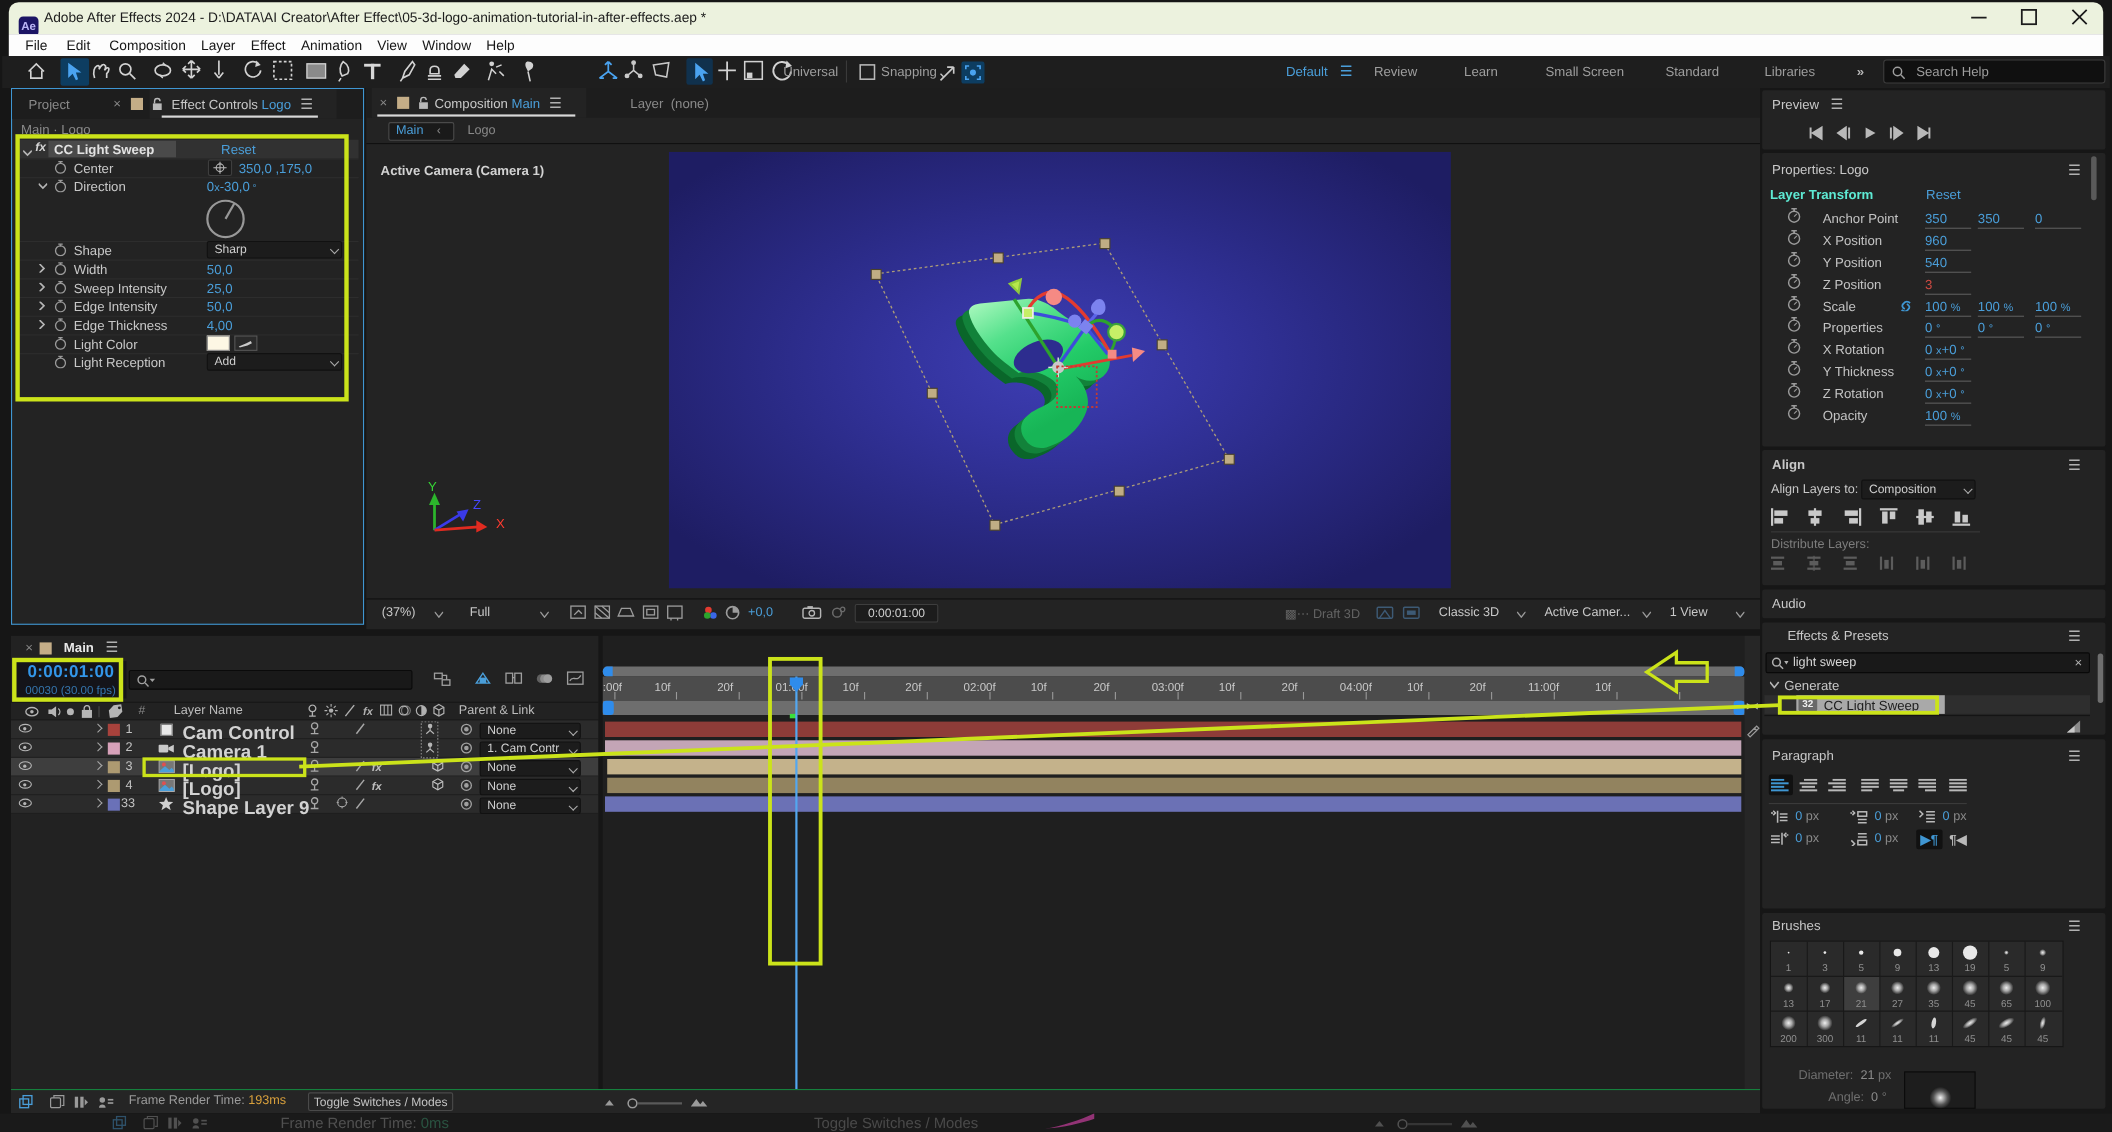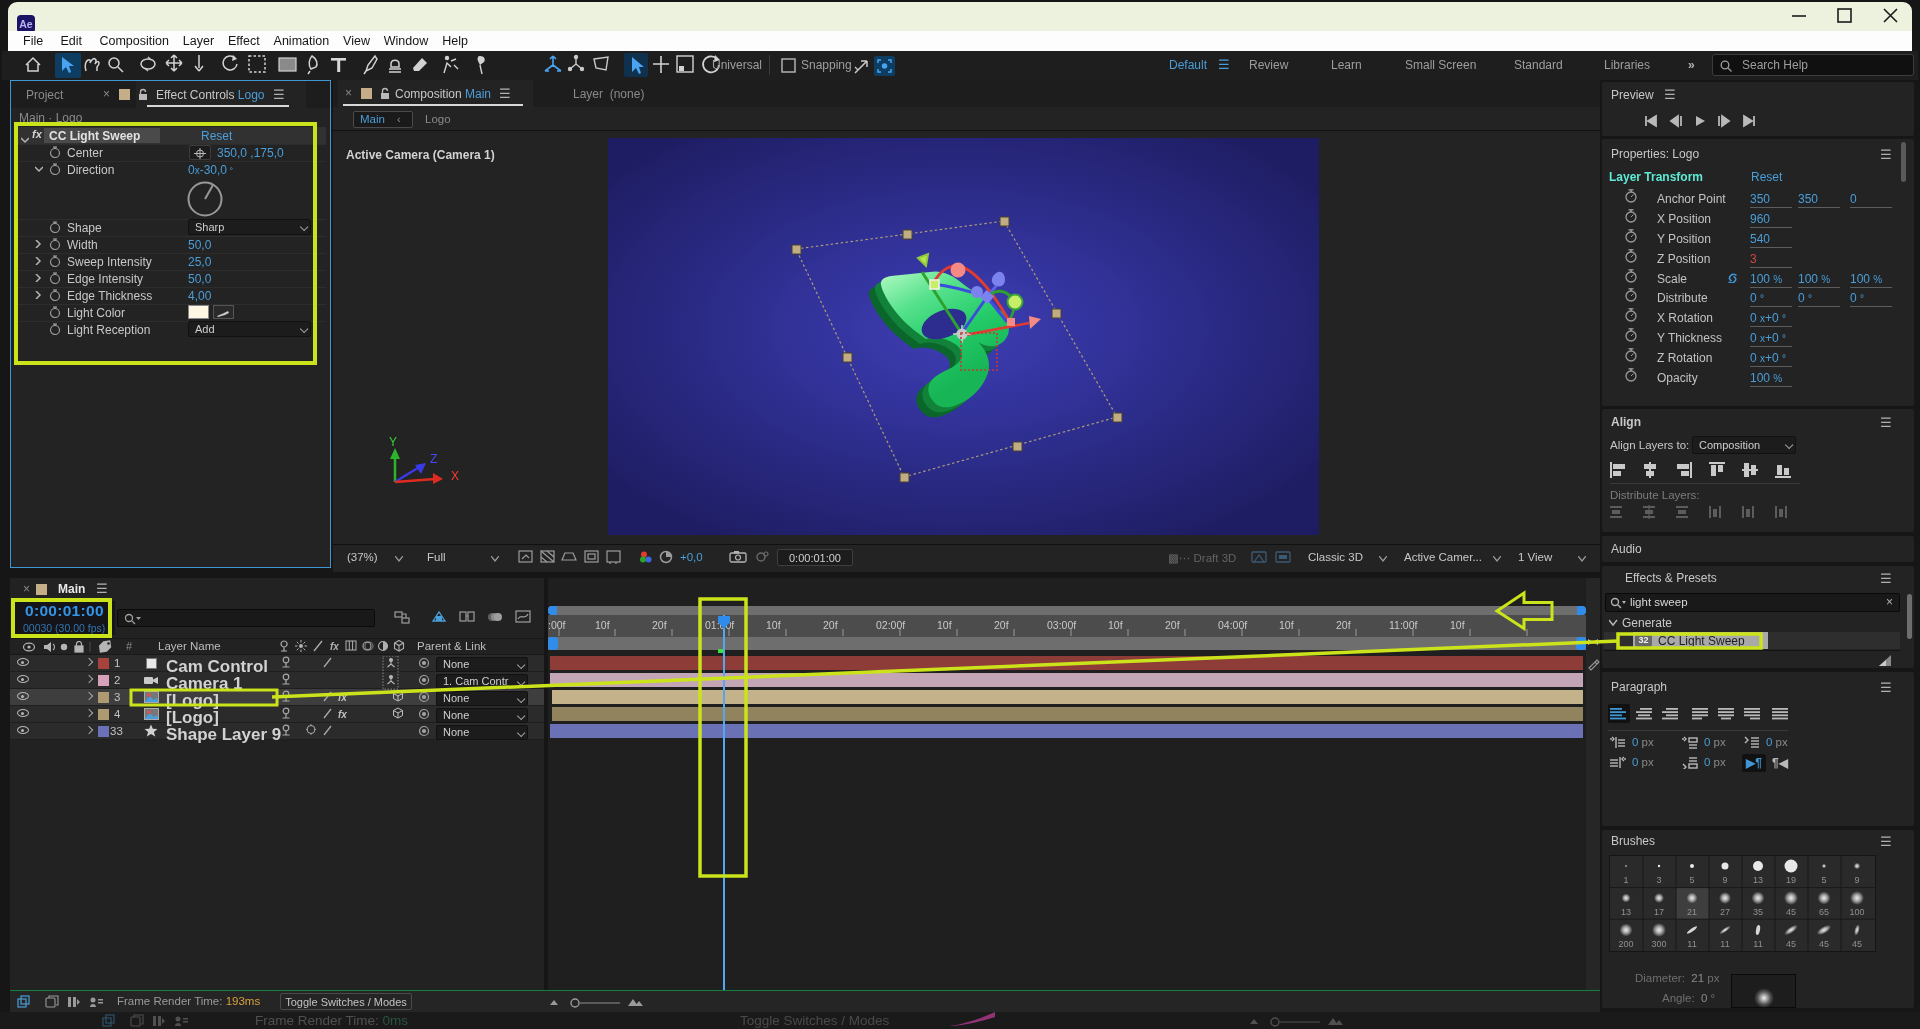--- a/index.html
+++ b/index.html
@@ -27,20 +27,21 @@
 .lnum{color:#c3c3c3;font-size:11.5px}
 .lname{color:#d2d2d2;font-size:17px;font-weight:bold}
 .rl{top:41px;color:#c9c9c9;font-size:10.5px}
 </style>
 </head>
 <body>
 
 <div class="a" style="left:0;top:0;width:1920px;height:1012px;background:#161616"></div>
 <div class="a" id="titlebar" style="left:8px;top:2px;width:1904px;height:29px;background:#ecf2de;border-radius:9px 9px 0 0">
   <div class="a" style="left:9px;top:13px;width:18px;height:18px;background:#1b1464;border-radius:4px;color:#b9b3f5;font-size:10.5px;font-weight:bold;text-align:center;line-height:18px">Ae</div>
+  <div class="a" style="left:32px;top:7px;color:#1d1d1d;font-size:12.5px;white-space:nowrap">Adobe After Effects 2024 - D:\DATA\AI Creator\After Effect\05-3d-logo-animation-tutorial-in-after-effects.aep *</div>
   <svg class="a" style="left:1774px;top:0" width="130" height="29" viewBox="0 0 130 29">
     <line x1="10" y1="14" x2="24" y2="14" stroke="#1c1c1c" stroke-width="1.6"></line>
     <rect x="56" y="7" width="13" height="13" fill="none" stroke="#1c1c1c" stroke-width="1.6"></rect>
     <path d="M102 7 L115 20 M115 7 L102 20" stroke="#1c1c1c" stroke-width="1.6"></path>
   </svg>
 </div>
 <div class="a" id="menubar" style="left:8px;top:31px;width:1904px;height:20px;background:#fdfdfd">
   <div class="a" style="left:15px;top:3px;color:#161616;font-size:12.5px;white-space:nowrap">File&nbsp;&nbsp;&nbsp;&nbsp;&nbsp;Edit&nbsp;&nbsp;&nbsp;&nbsp;&nbsp;Composition&nbsp;&nbsp;&nbsp;&nbsp;Layer&nbsp;&nbsp;&nbsp;&nbsp;Effect&nbsp;&nbsp;&nbsp;&nbsp;Animation&nbsp;&nbsp;&nbsp;&nbsp;View&nbsp;&nbsp;&nbsp;&nbsp;Window&nbsp;&nbsp;&nbsp;&nbsp;Help</div>
 </div>
 <div class="a" id="toolbar" style="left:2px;top:51px;width:1916px;height:29px;background:#1e1e1e">
@@ -488,21 +489,21 @@
       <span class="plbl">Z Position</span>
       <span class="pv v1" style="color:#cf4a42">3</span>
     </div>
   <div class="prow" style="top:131px">
       <span class="plbl">Scale</span>
       <span class="pv v1">100 <i>%</i></span>
       <span class="pv v2">100 <i>%</i></span>
       <span class="pv v3">100 <i>%</i></span>
     </div>
   <div class="prow" style="top:150px">
-      <span class="plbl">Distribute</span>
+      <span class="plbl">Properties</span>
       <span class="pv v1">0 <i>°</i></span>
       <span class="pv v2">0 <i>°</i></span>
       <span class="pv v3">0 <i>°</i></span>
     </div>
   <div class="prow" style="top:170px">
       <span class="plbl">X Rotation</span>
       <span class="pv v1">0 <i>x</i>+0 <i>°</i></span>
     </div>
   <div class="prow" style="top:190px">
       <span class="plbl">Y Thickness</span>

